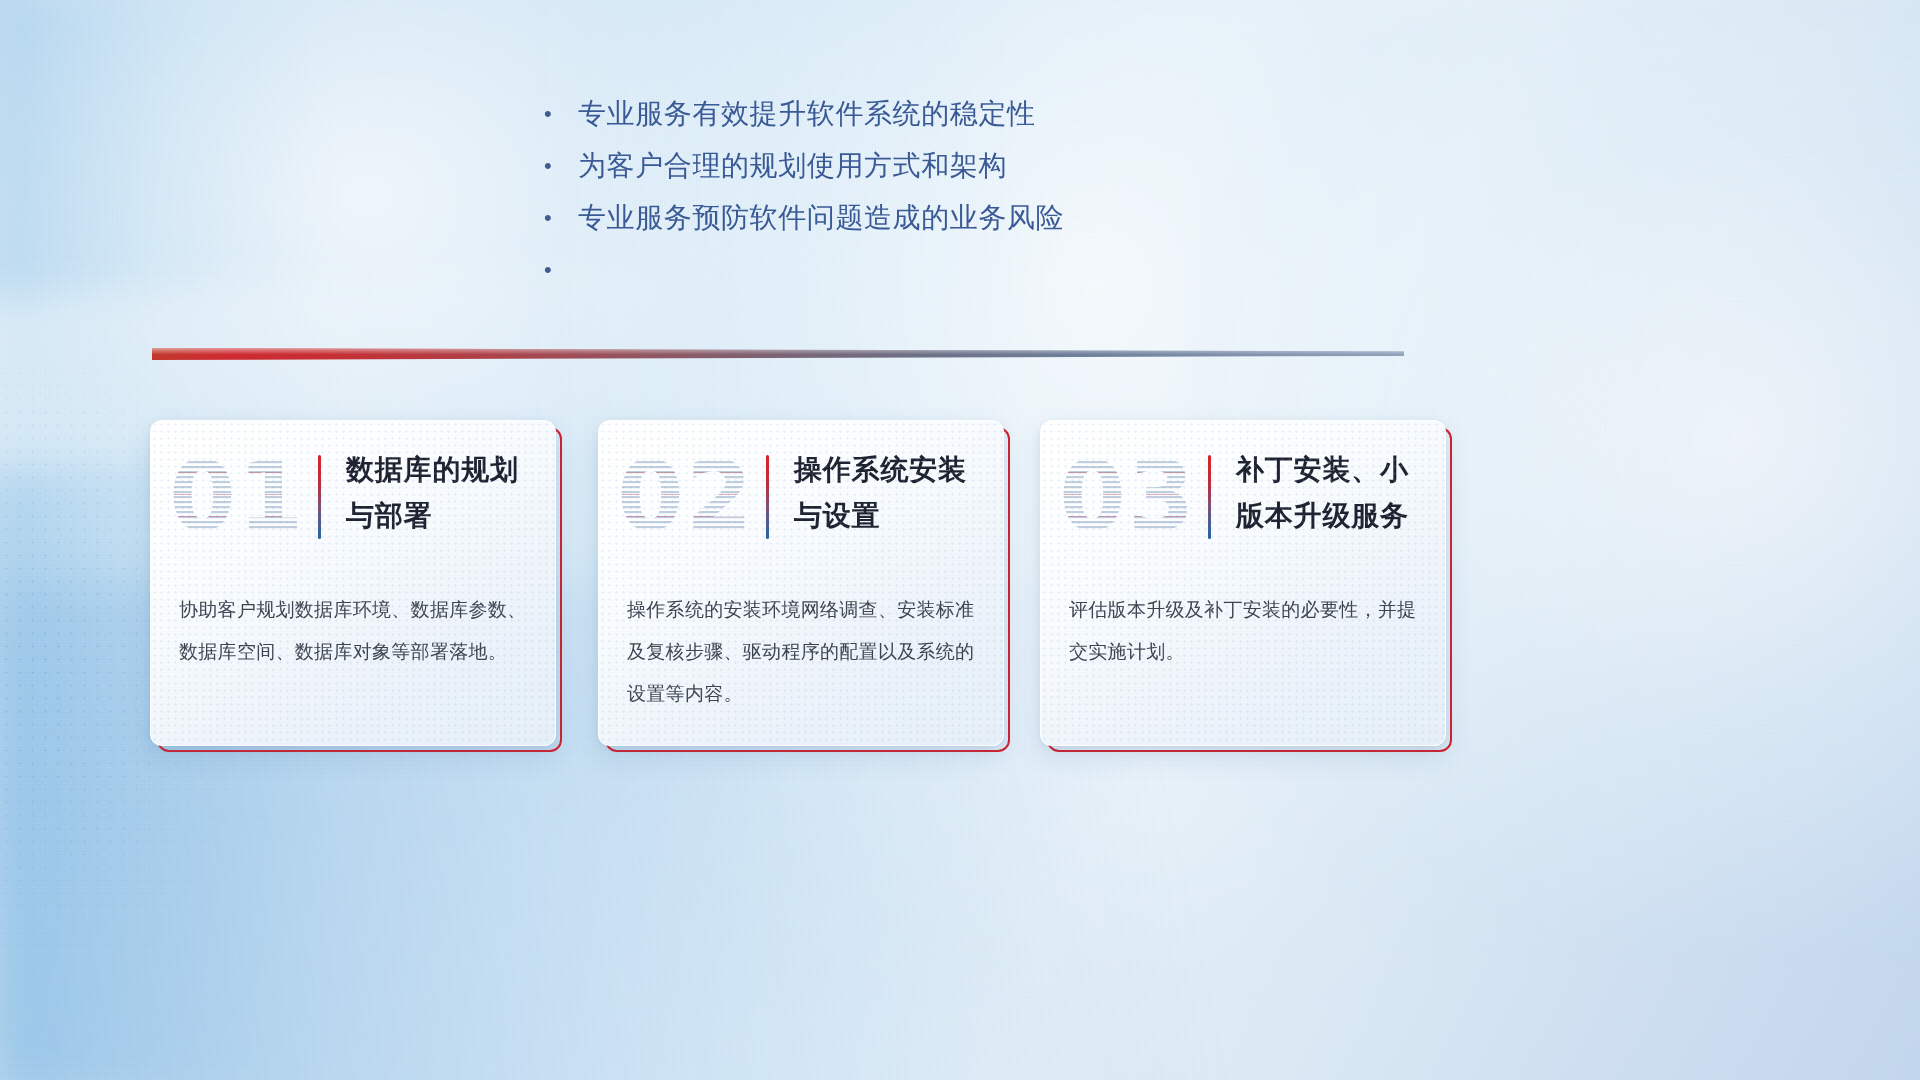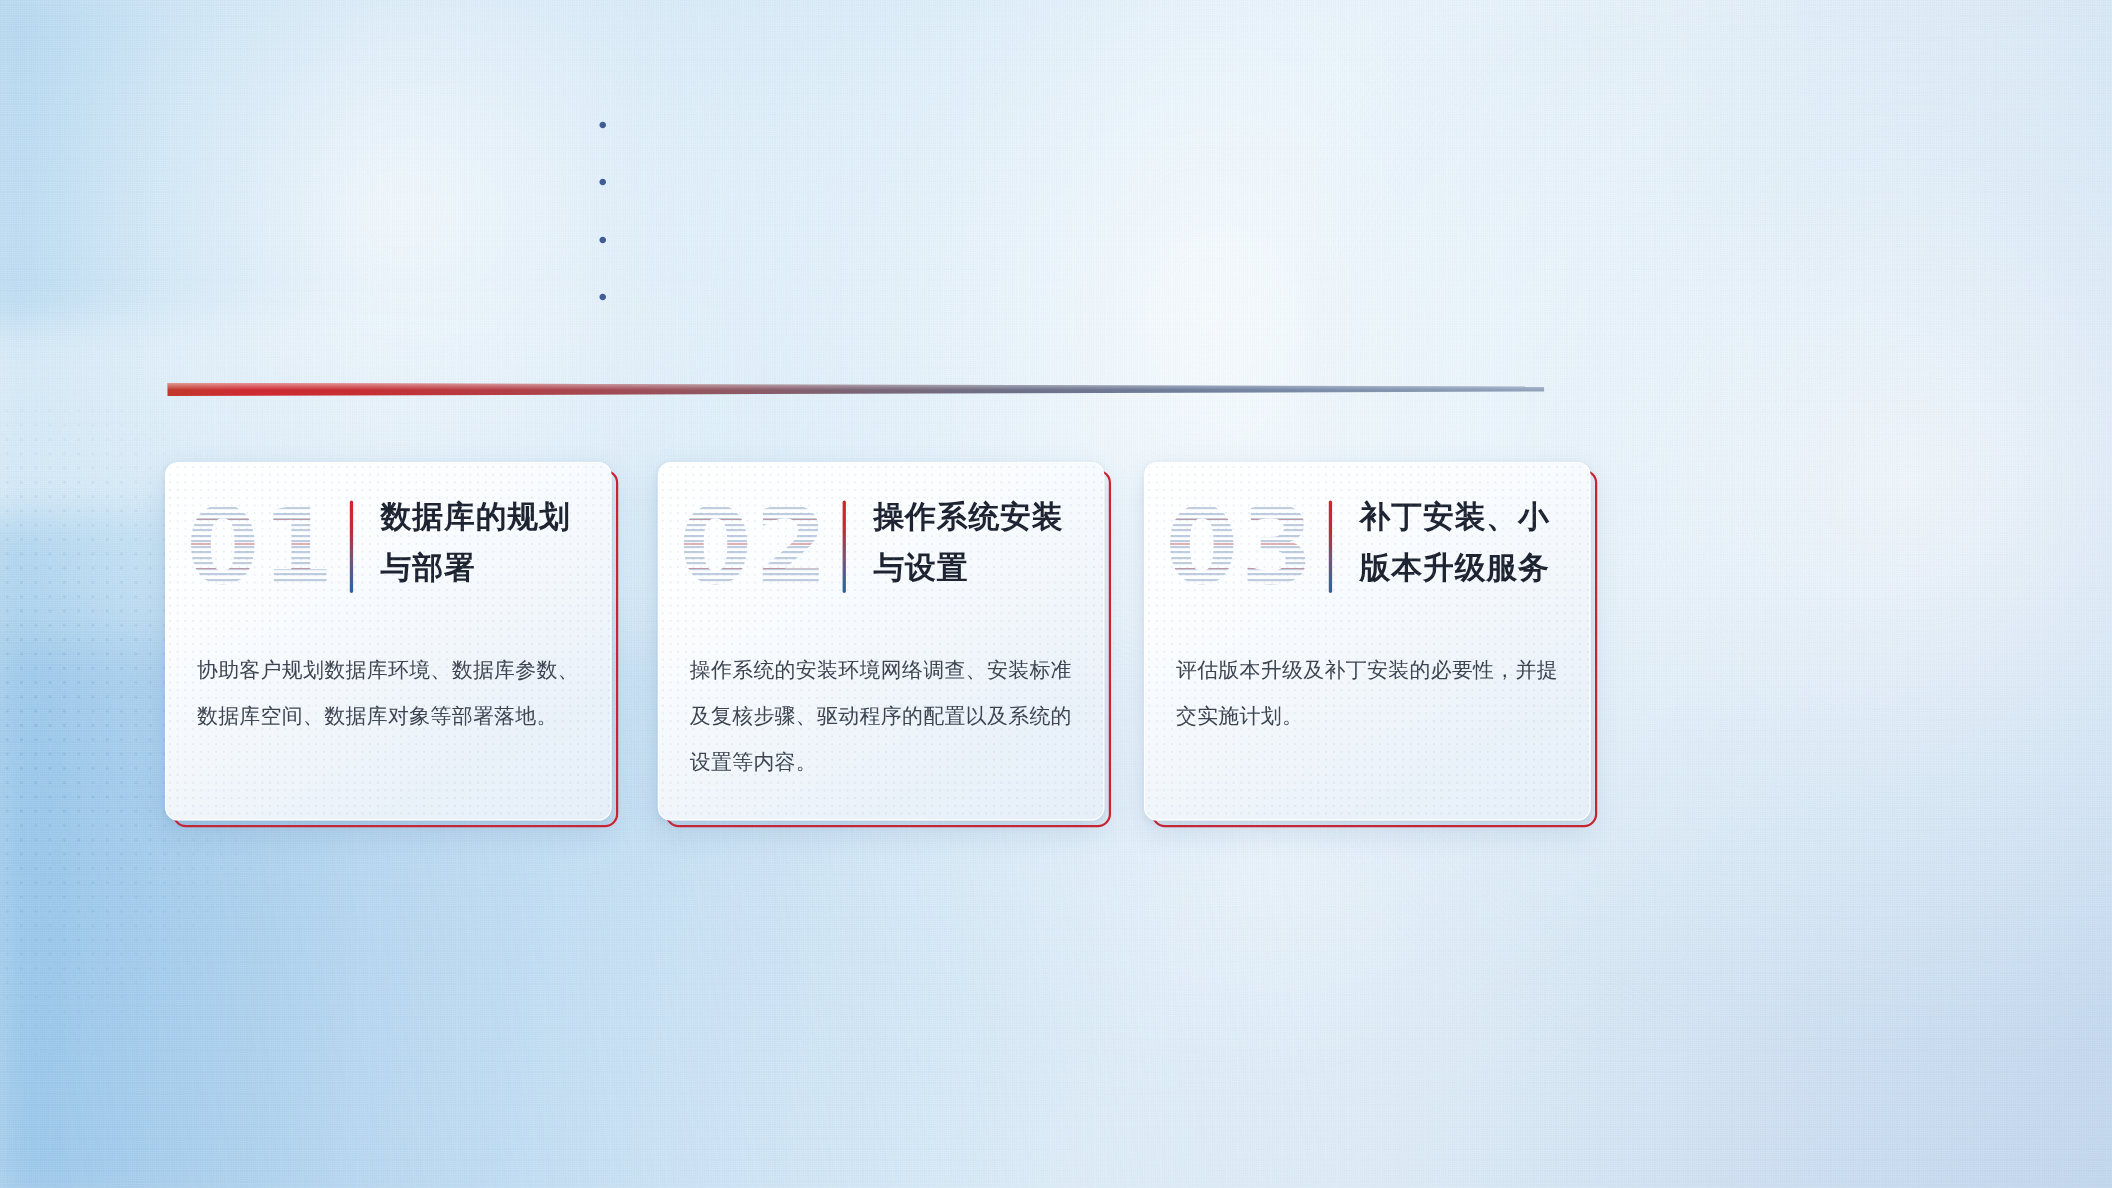--- a/index.html
+++ b/index.html
@@ -199,28 +199,31 @@
   <div class="bg-band-low"></div>
   <div class="bg-streak"></div>
   <div class="bg-dots"></div>
   <div class="bg-grain"></div>
 </div>
 
 <div id="bullets">
 
   <div class="bullet-row">
     <span class="bullet-dot">•</span>
-  </div>
-
-  <div class="bullet-row">
-    <span class="bullet-dot">•</span>
-  </div>
-
-  <div class="bullet-row">
-    <span class="bullet-dot">•</span>
+    <span class="bullet-text">专业服务有效提升软件系统的稳定性</span>
+  </div>
+
+  <div class="bullet-row">
+    <span class="bullet-dot">•</span>
+    <span class="bullet-text">为客户合理的规划使用方式和架构</span>
+  </div>
+
+  <div class="bullet-row">
+    <span class="bullet-dot">•</span>
+    <span class="bullet-text">专业服务预防软件问题造成的业务风险</span>
   </div>
 
   <div class="bullet-row">
     <span class="bullet-dot">•</span>
   </div>
 
 </div>
 
 <div id="divider">
   <div class="dl-line"></div>

